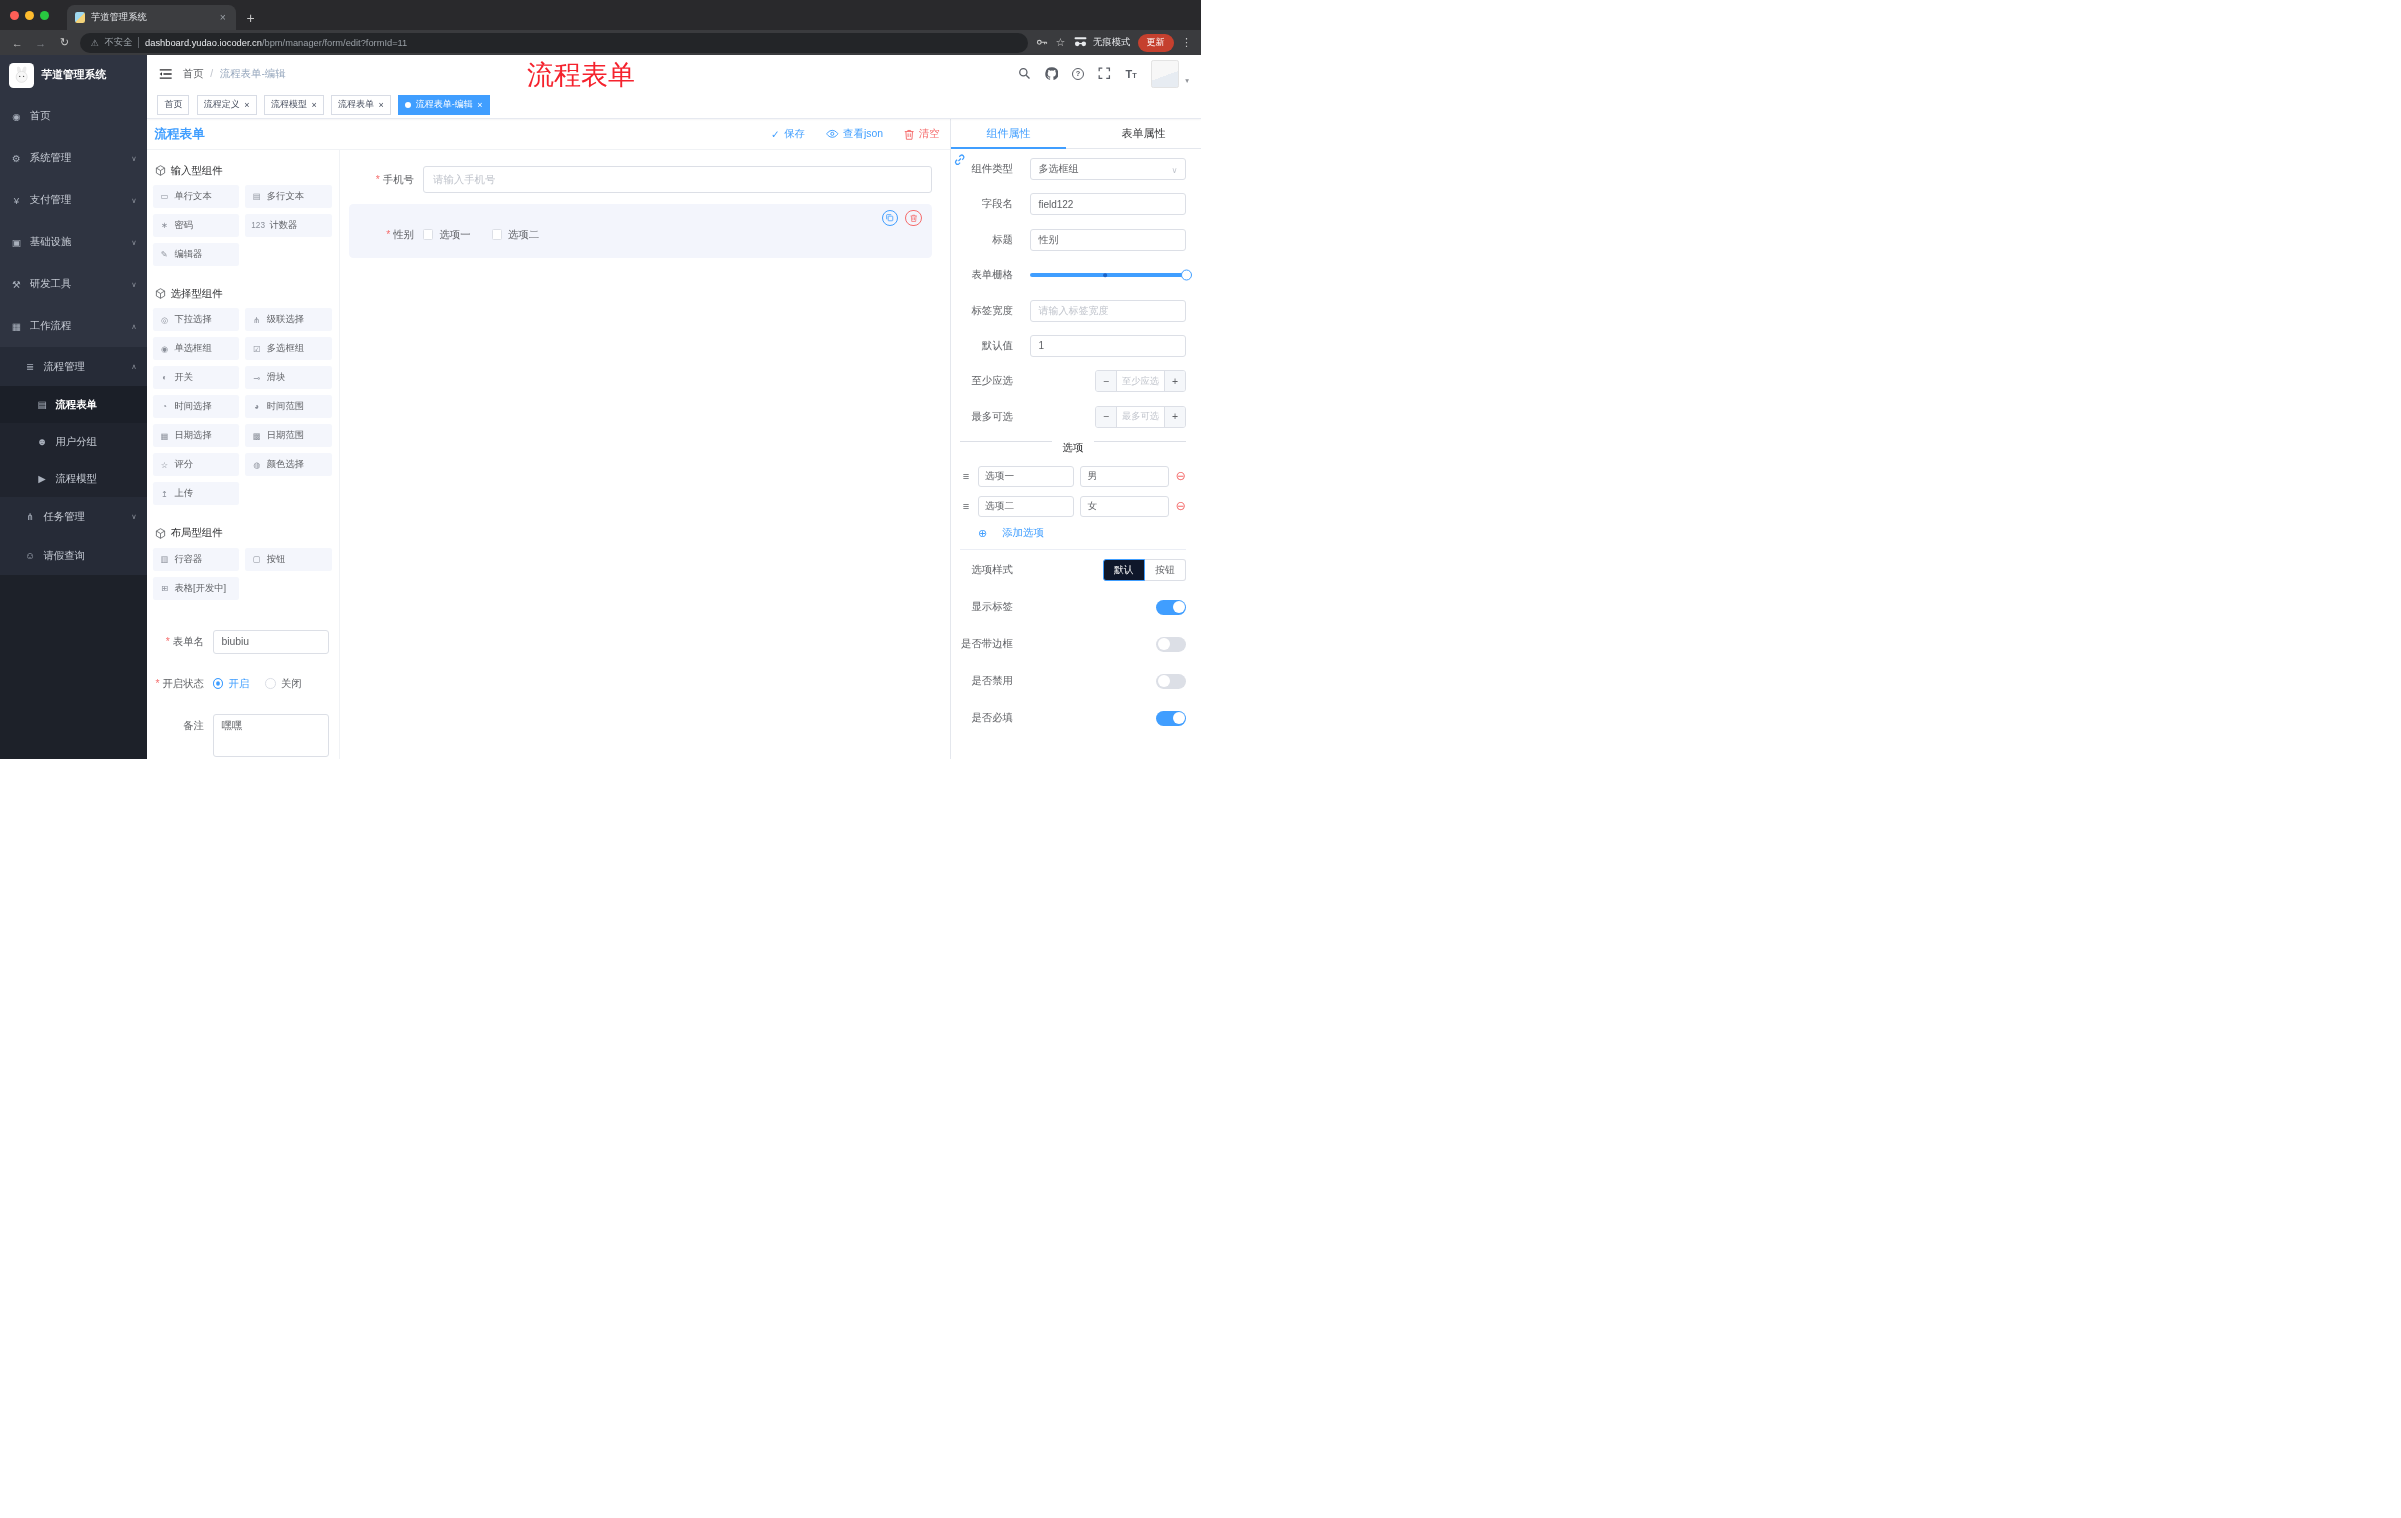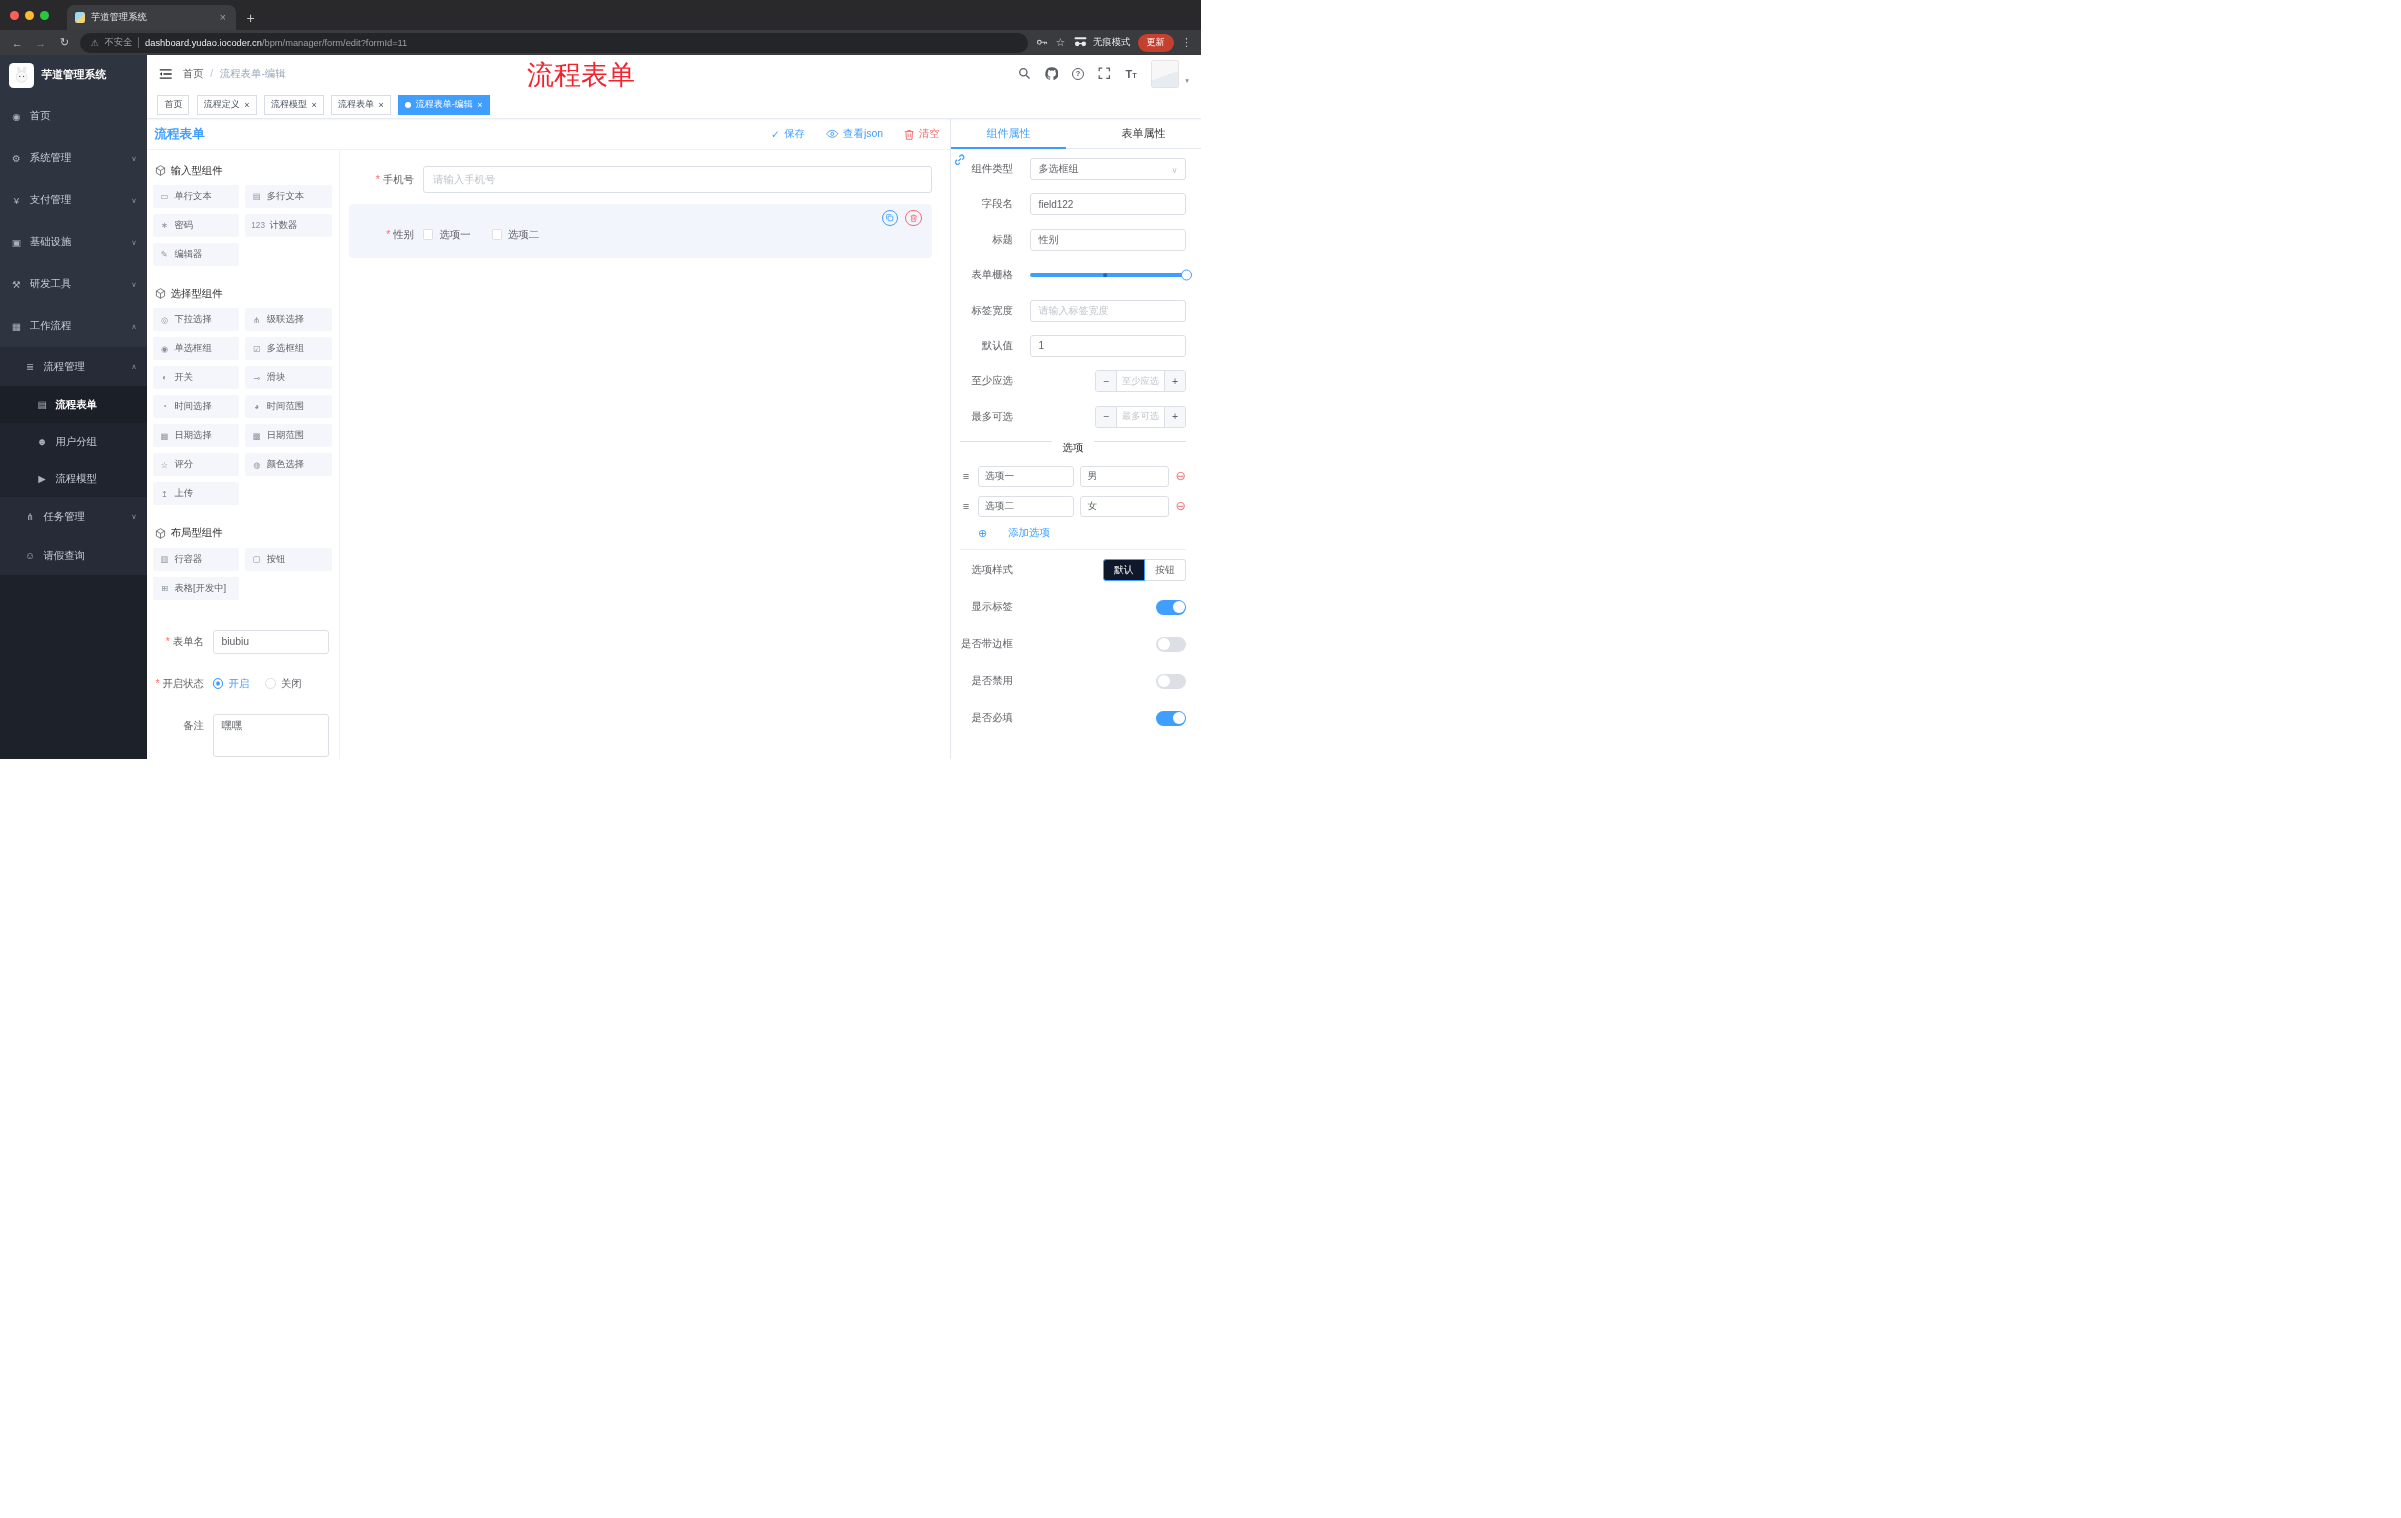--- a/index.html
+++ b/index.html
@@ -155,21 +155,21 @@
   .pdivider { display:flex; margin:4.5px 0 10.4px; color:#303133; font-size:10.4px; }
   .pdivider::before,.pdivider::after { content:""; flex:1; height:0.7px; background:#dcdfe6; }
   .pdivider span { padding:0 10.4px; }
   .optrow { display:flex; align-items:center; gap:6px; margin-bottom:9px; }
   .drag { color:#606266; font-size:11px; width:12px; text-align:center; cursor:grab; }
   .drag::after{content:"≡";}
   .opt-input { height:21px; border:0.7px solid #dcdfe6; border-radius:3px; padding:0 6px; font-size:9.7px; color:#606266; font-family:inherit; outline:none; min-width:0; }
   .opt-input.n { flex:1.1; } .opt-input.v { flex:1; }
   .remove { color:#f56c6c; font-size:12.6px; line-height:1; cursor:pointer; }
   .remove::after{content:"⊖";}
-  .addopt { display:flex; align-items:flex-end; gap:21px; color:#409eff; font-size:10.4px; margin:3px 0 9px 18px; cursor:pointer; }
+  .addopt { display:flex; align-items:flex-end; gap:15px; color:#409eff; font-size:10.4px; margin:3px 0 9px 18px; cursor:pointer; }
   .plusico::after{content:"⊕"; font-size:11px;}
   .pline { border:none; border-top:0.7px solid #ebeef5; margin:0 0 9.7px; }
   .prow2.gap20 { margin-bottom:15px; }
   .seg { display:flex; }
   .seg-b { height:22px; padding:0 10.4px; border:0.7px solid #dcdfe6; font-size:9.7px; display:flex; align-items:center; color:#606266; cursor:pointer; background:#fff; }
   .seg-b.first { border-radius:3px 0 0 3px; }
   .seg-b.last { border-radius:0 3px 3px 0; border-left:none; }
   .seg-b.on { background:#0f172a; border-color:#409eff; color:#fff; }
   .switch { width:30px; height:15px; border-radius:7.4px; background:#dcdfe6; position:relative; cursor:pointer; }
   .switch.on { background:#409eff; }

